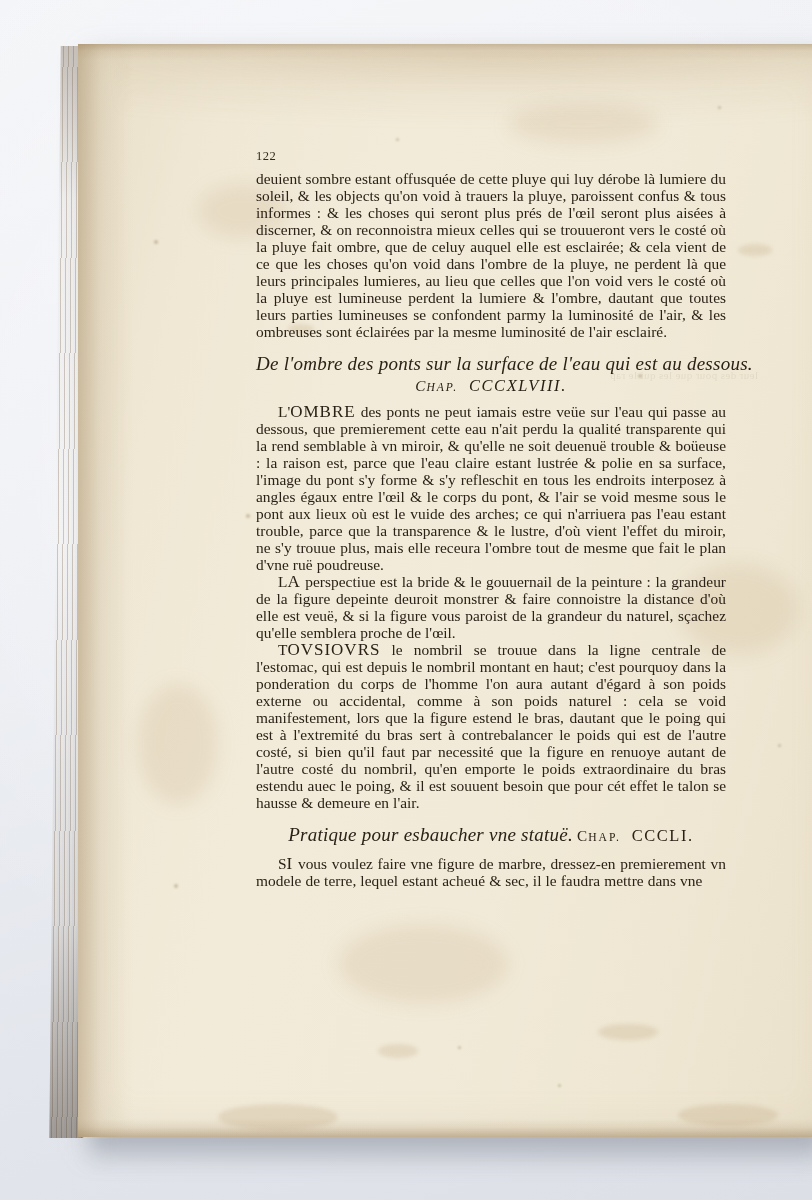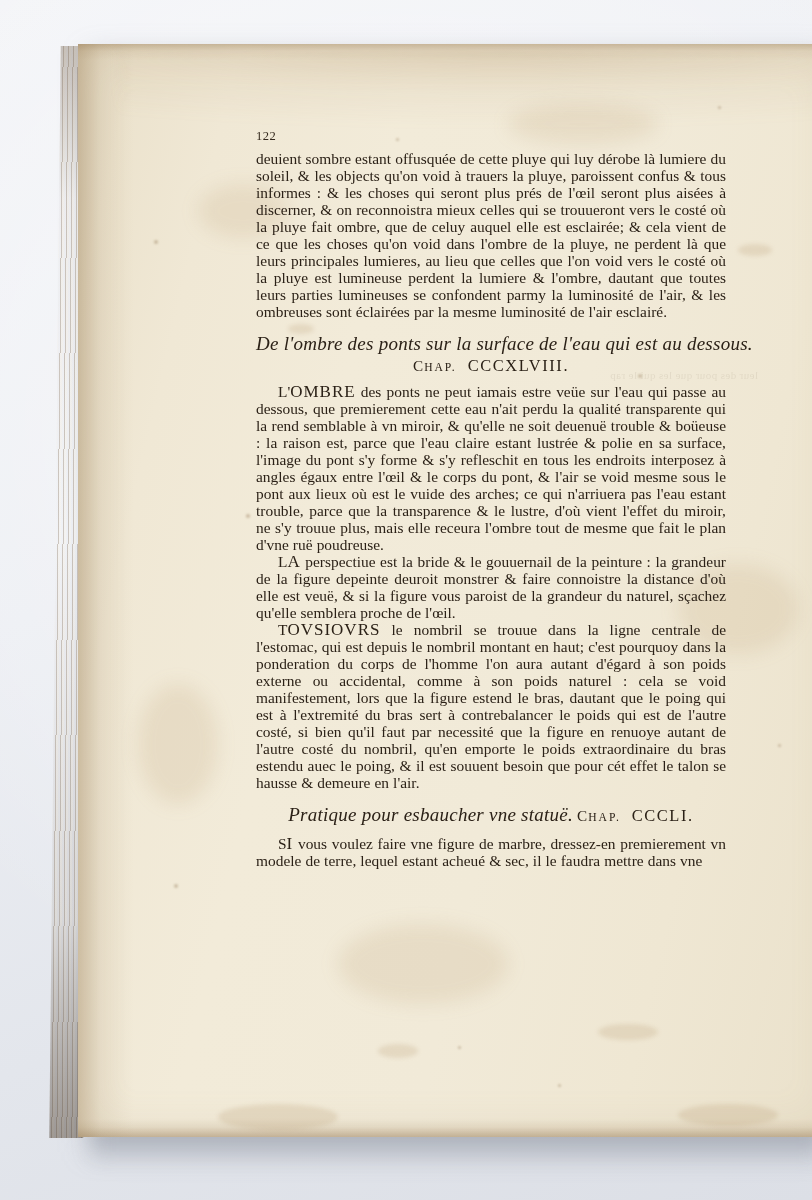--- a/index.html
+++ b/index.html
@@ -236,26 +236,26 @@
     font-size: 19px;
     letter-spacing: 0.25px;
     color: #2b2117;
   }
   .chap-word {
     font-size: 11.6px;
     letter-spacing: 1.9px;
   }
   .chap-word .big { font-size: 15.2px; letter-spacing: 1.2px; }
   .chap-numeral { font-size: 16.4px; letter-spacing: 1.6px; margin-left: 7px; }
-  .chapline.stacked .line2 { display: block; margin-top: 1px; }
+  .chapline.stacked .line2 { display: block; margin-top: 1px; font-style: italic; }
 
   .gap-before { margin-top: 13px; }
 
   
-  .typeblock { text-rendering: optimizeLegibility; }
+  .typeblock { text-rendering: optimizeLegibility; margin-top: 20px; }
 </style>
 </head>
 <body>
 
 <div id="scan">
 
   <div class="backdrop"></div>
   <div class="backdrop-vignette"></div>
 
   <div class="book-shadow"></div>

